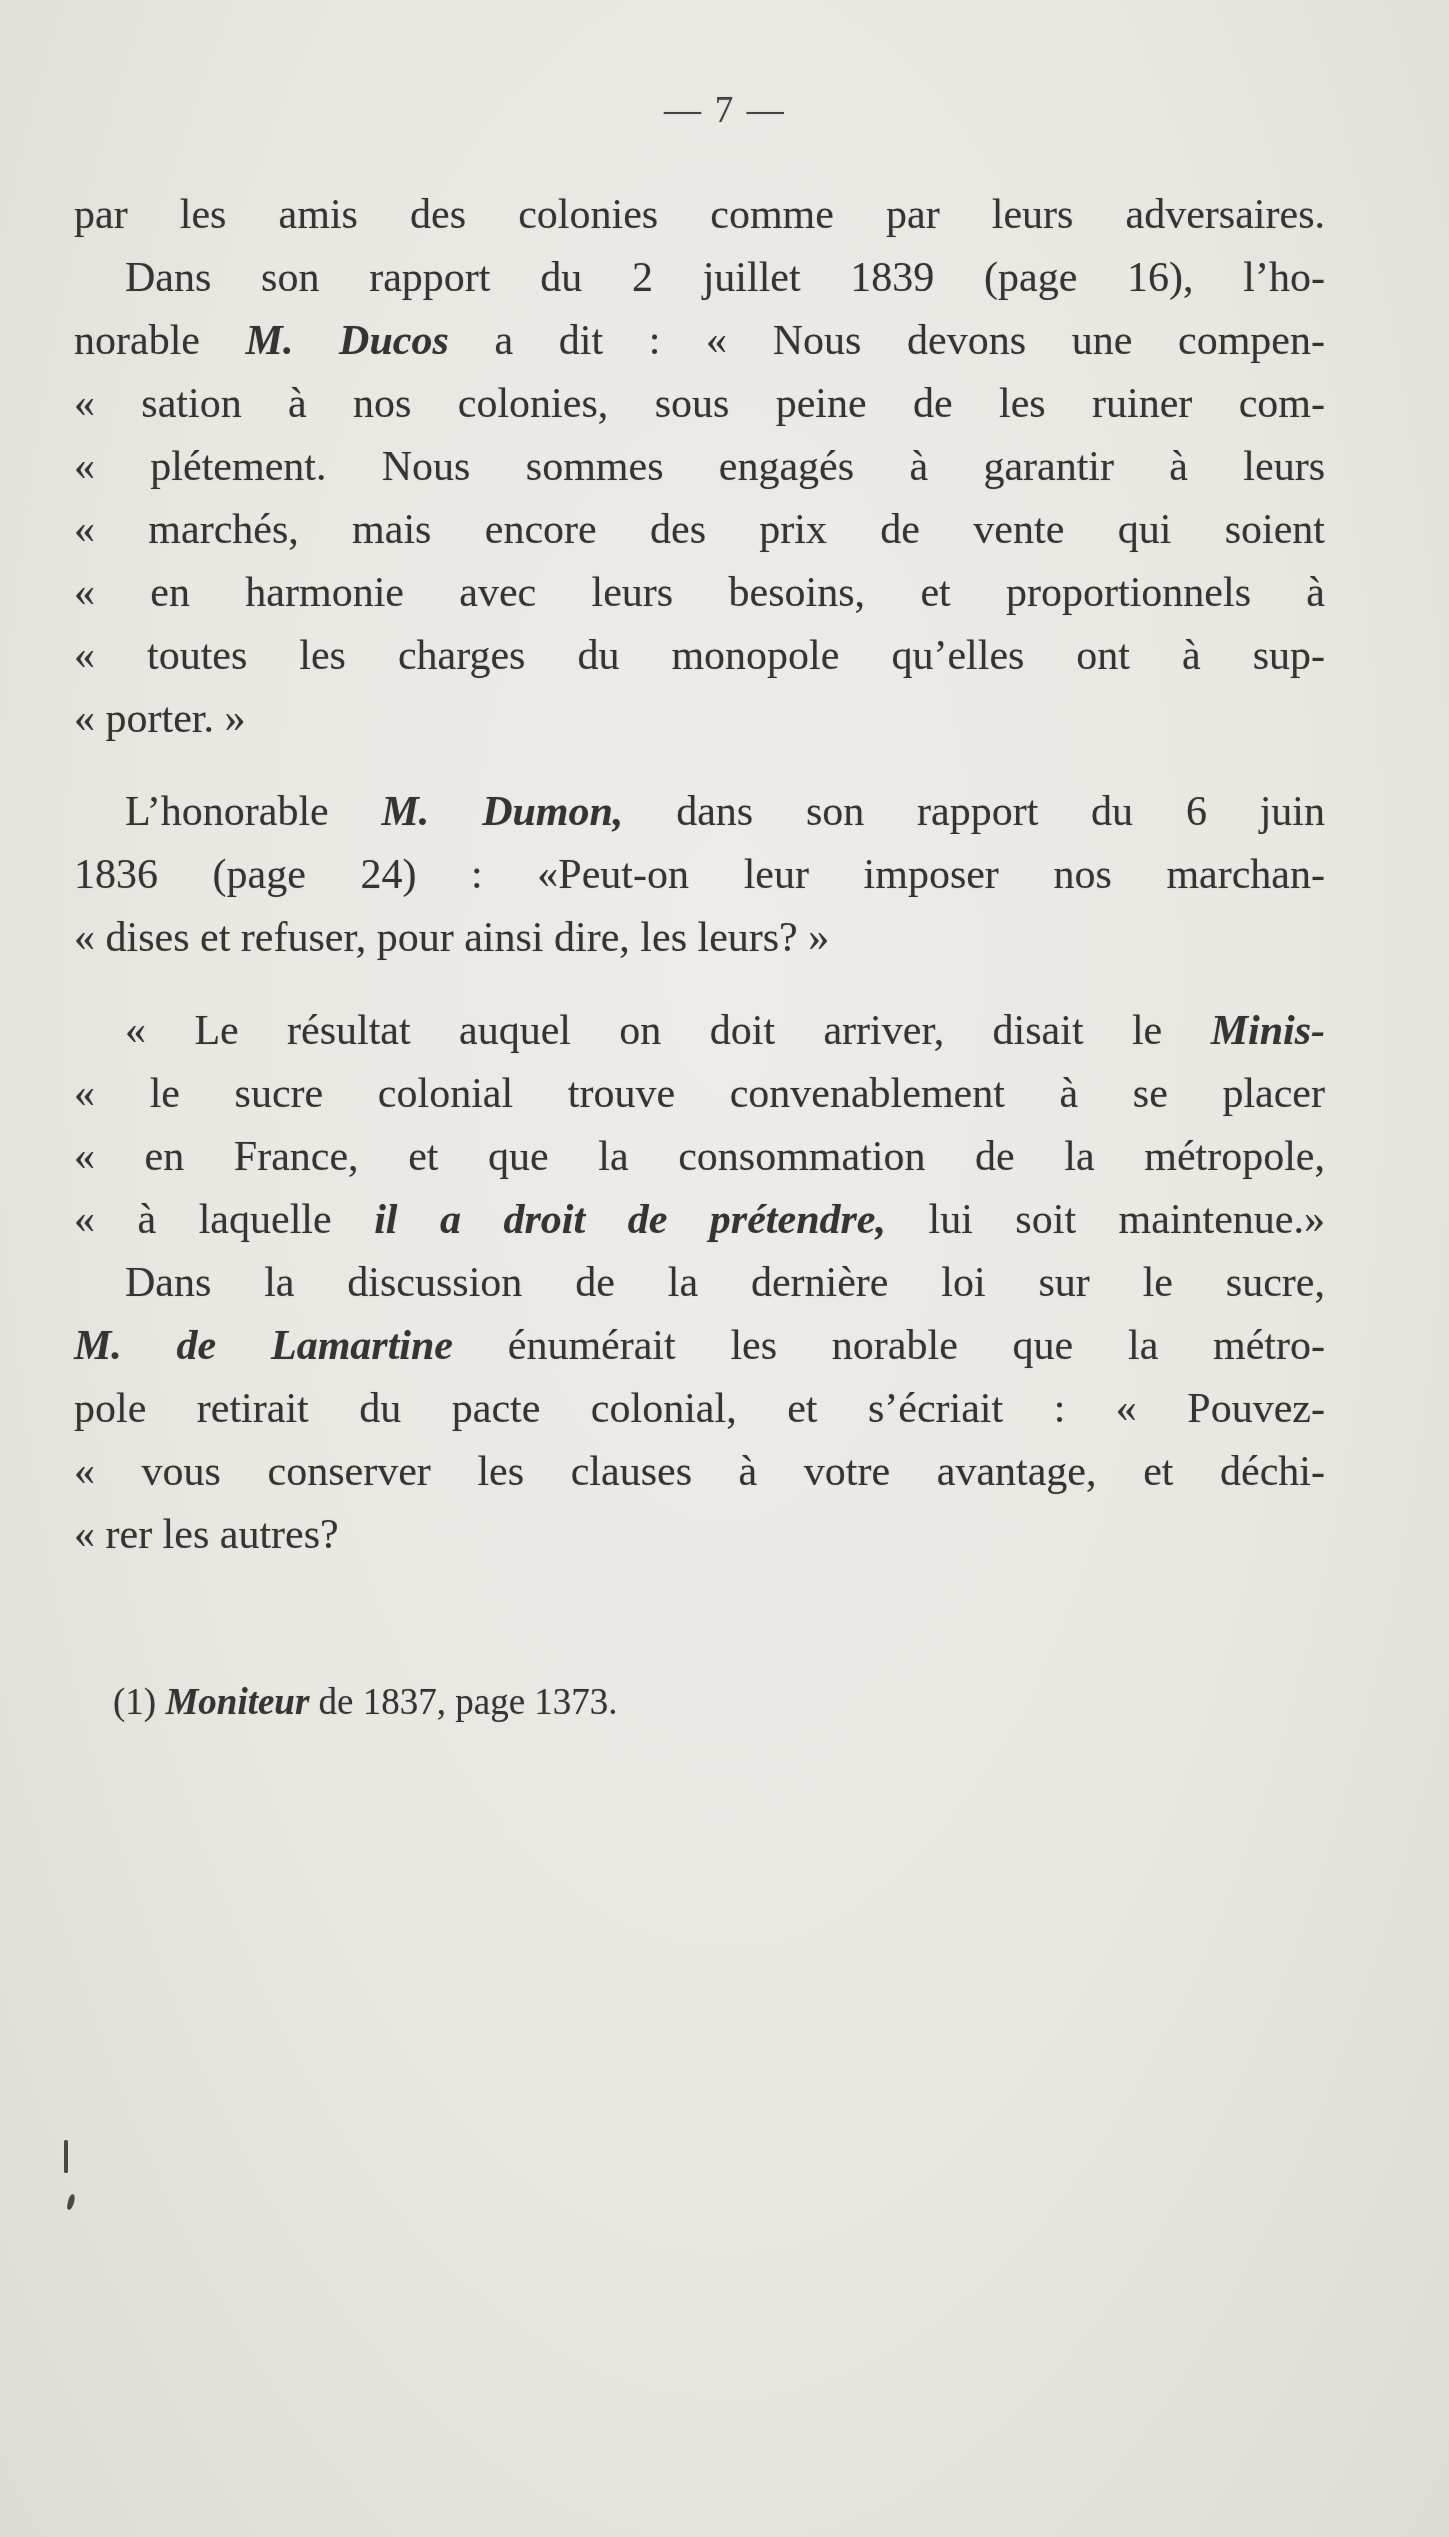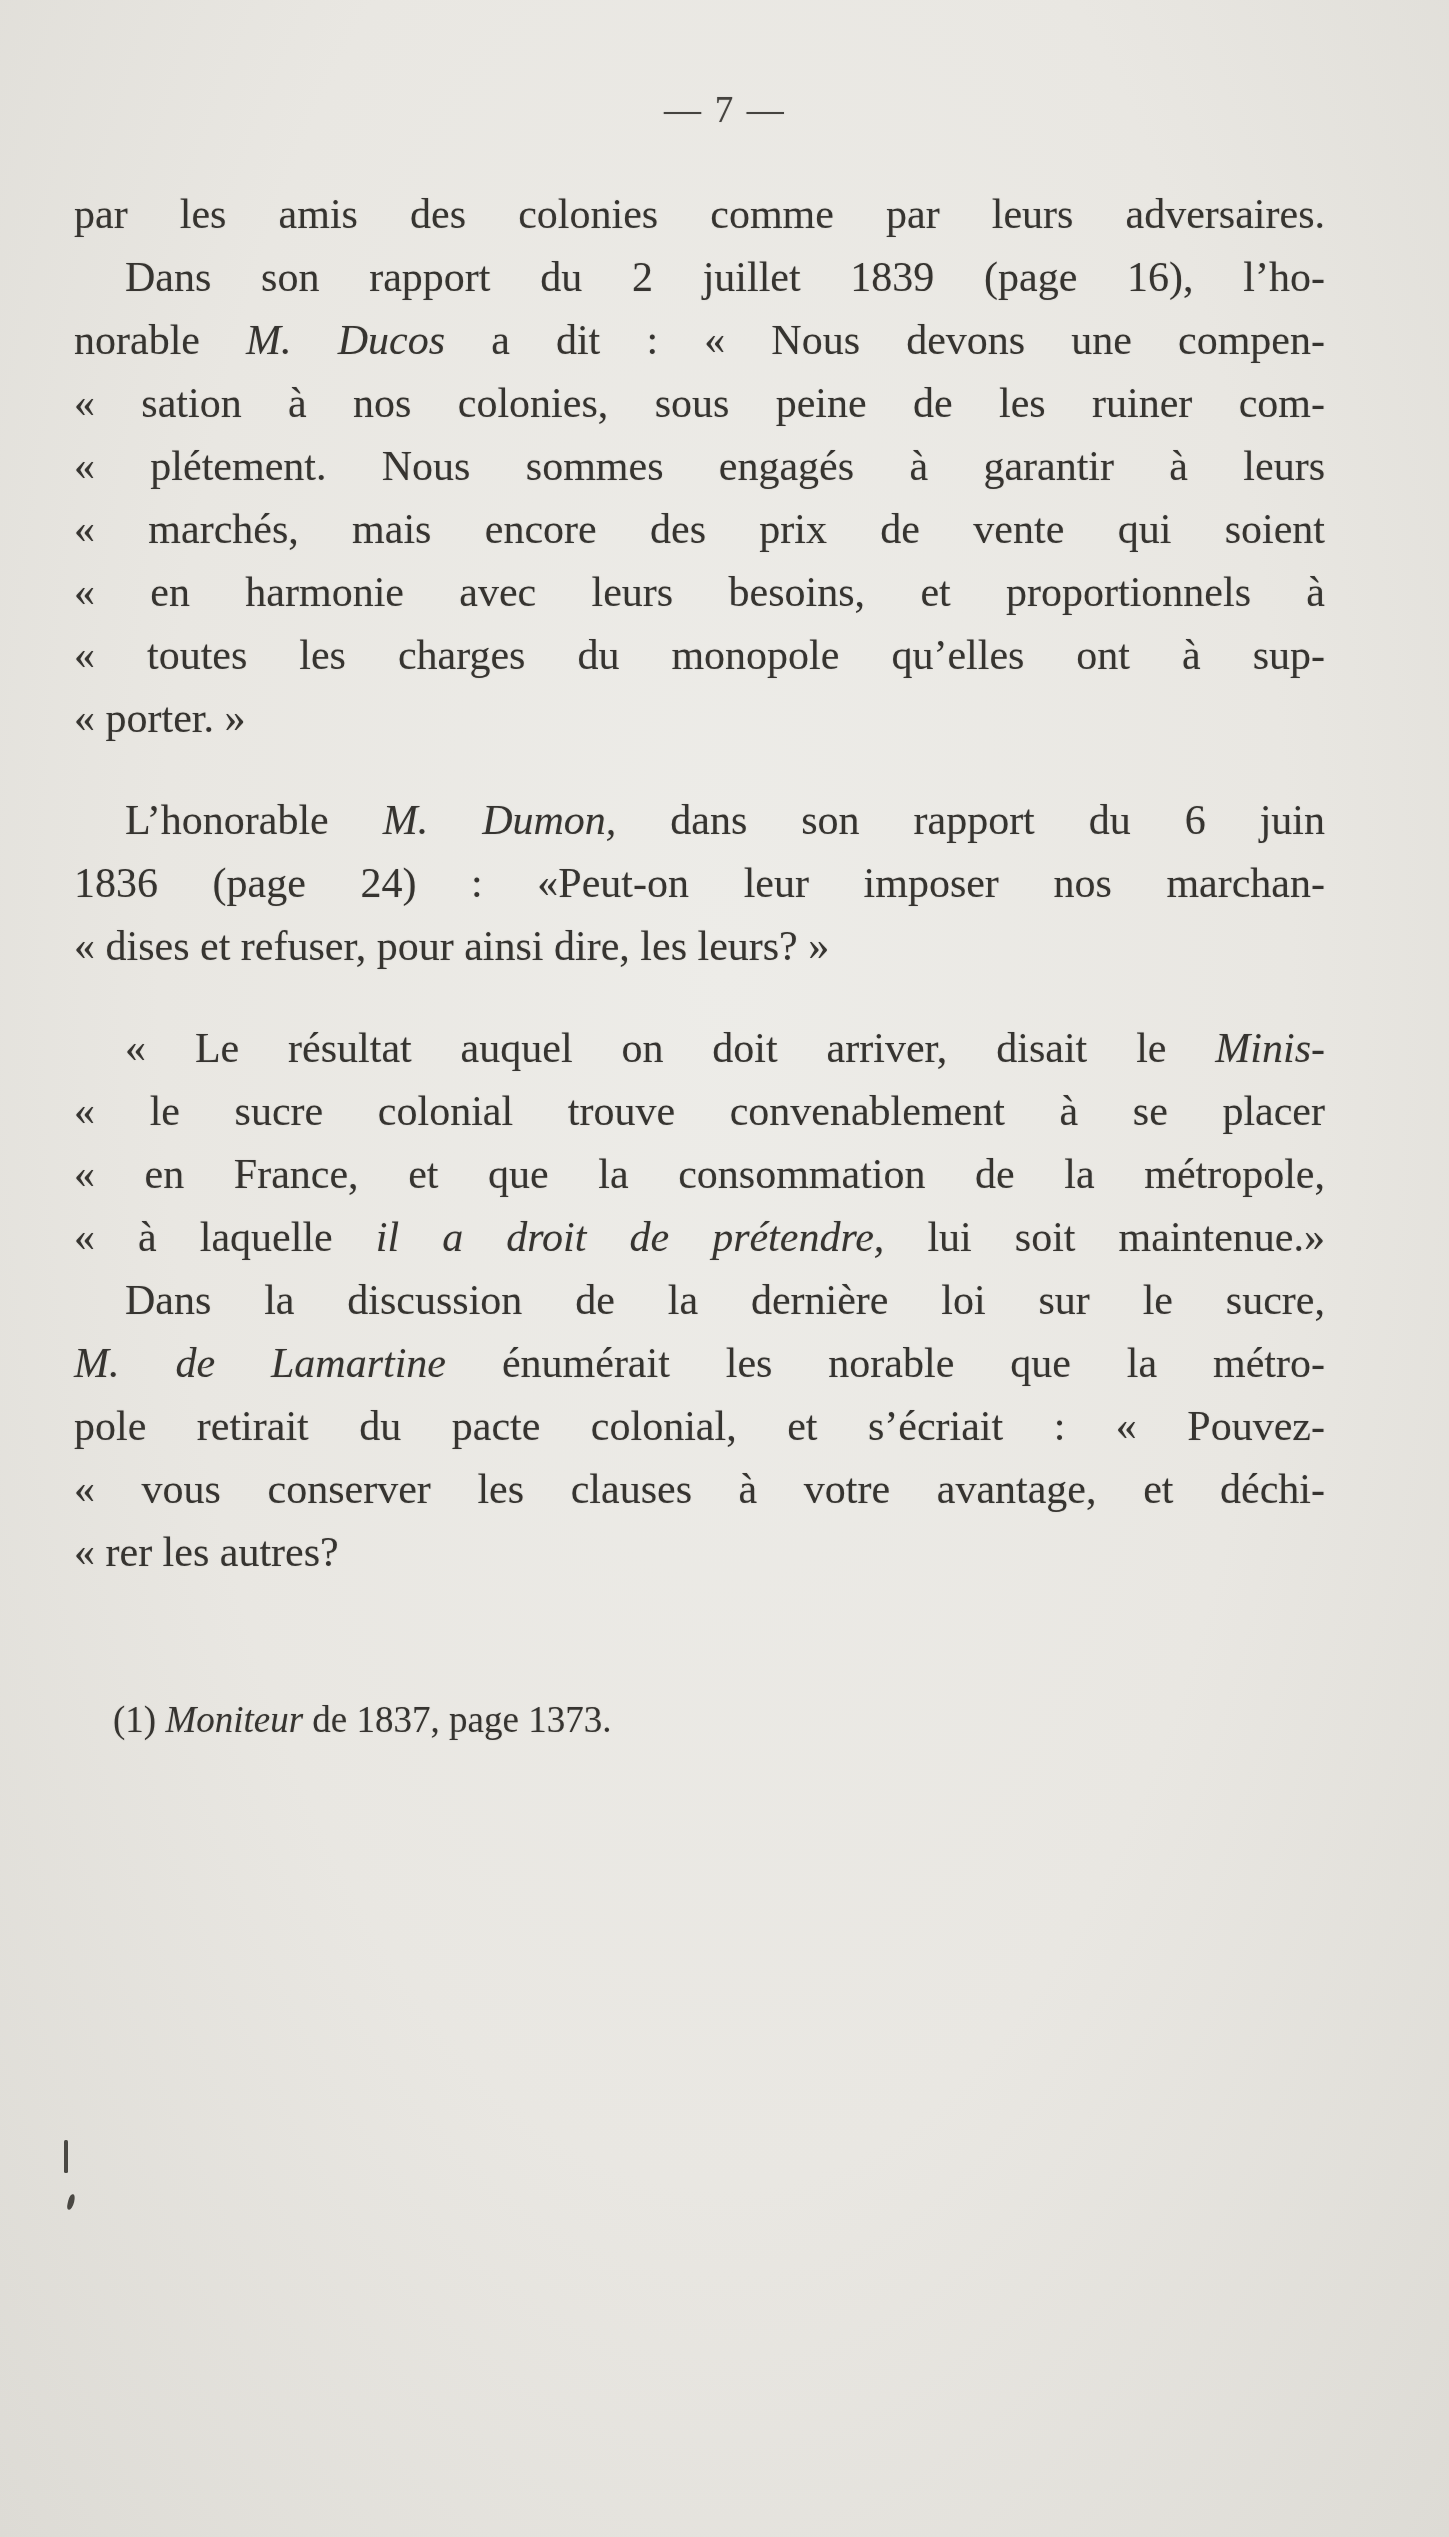--- a/index.html
+++ b/index.html
@@ -35,22 +35,22 @@
   }
   .line {
     white-space: pre-wrap;
     min-height: 63px;
   }
   .j {
     text-align: justify;
     text-align-last: justify;
   }
   .ind { text-indent: 51px; }
-  .gap { margin-top: 39px; }
-  .it { font-style: italic; }
+  .gap { margin-top: 30px; }
+  .it { font-style: italic; font-weight: bold; }
   .footnote {
     margin: 113px 0 0 113px;
     font-size: 37px;
     line-height: 45px;
   }
   .artifact {
     position: absolute;
     background: #4a4843;
     border-radius: 1.5px;
   }

